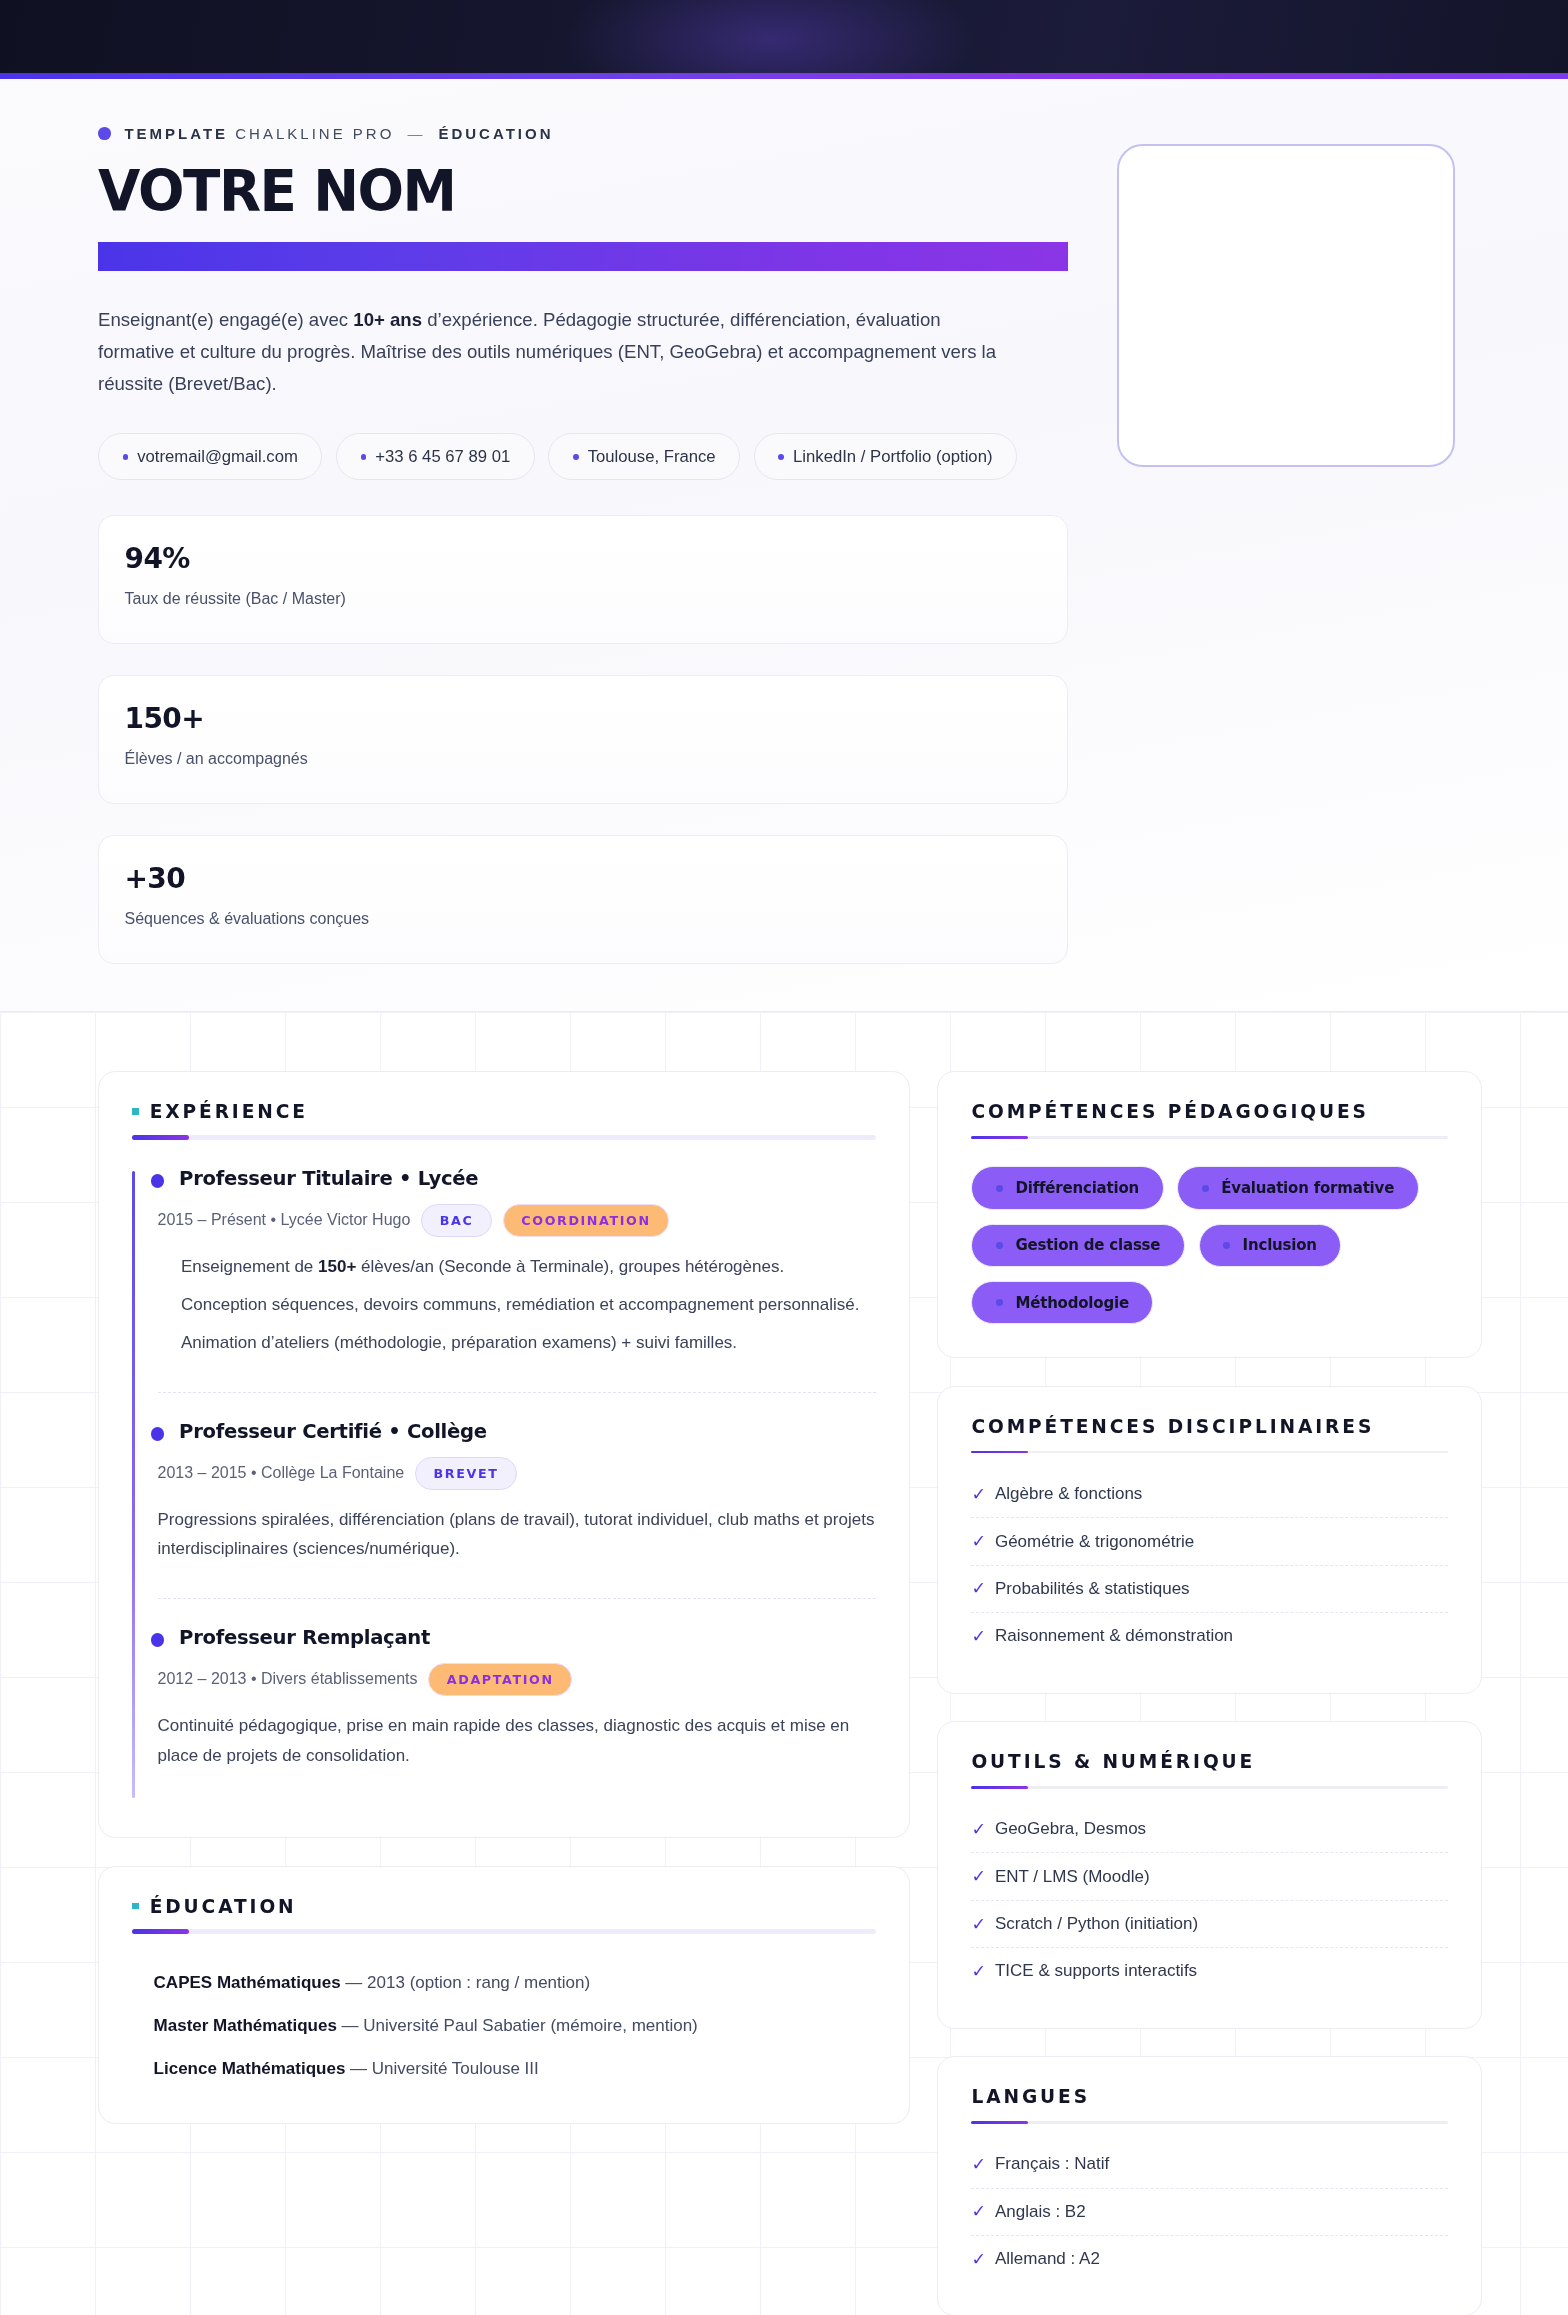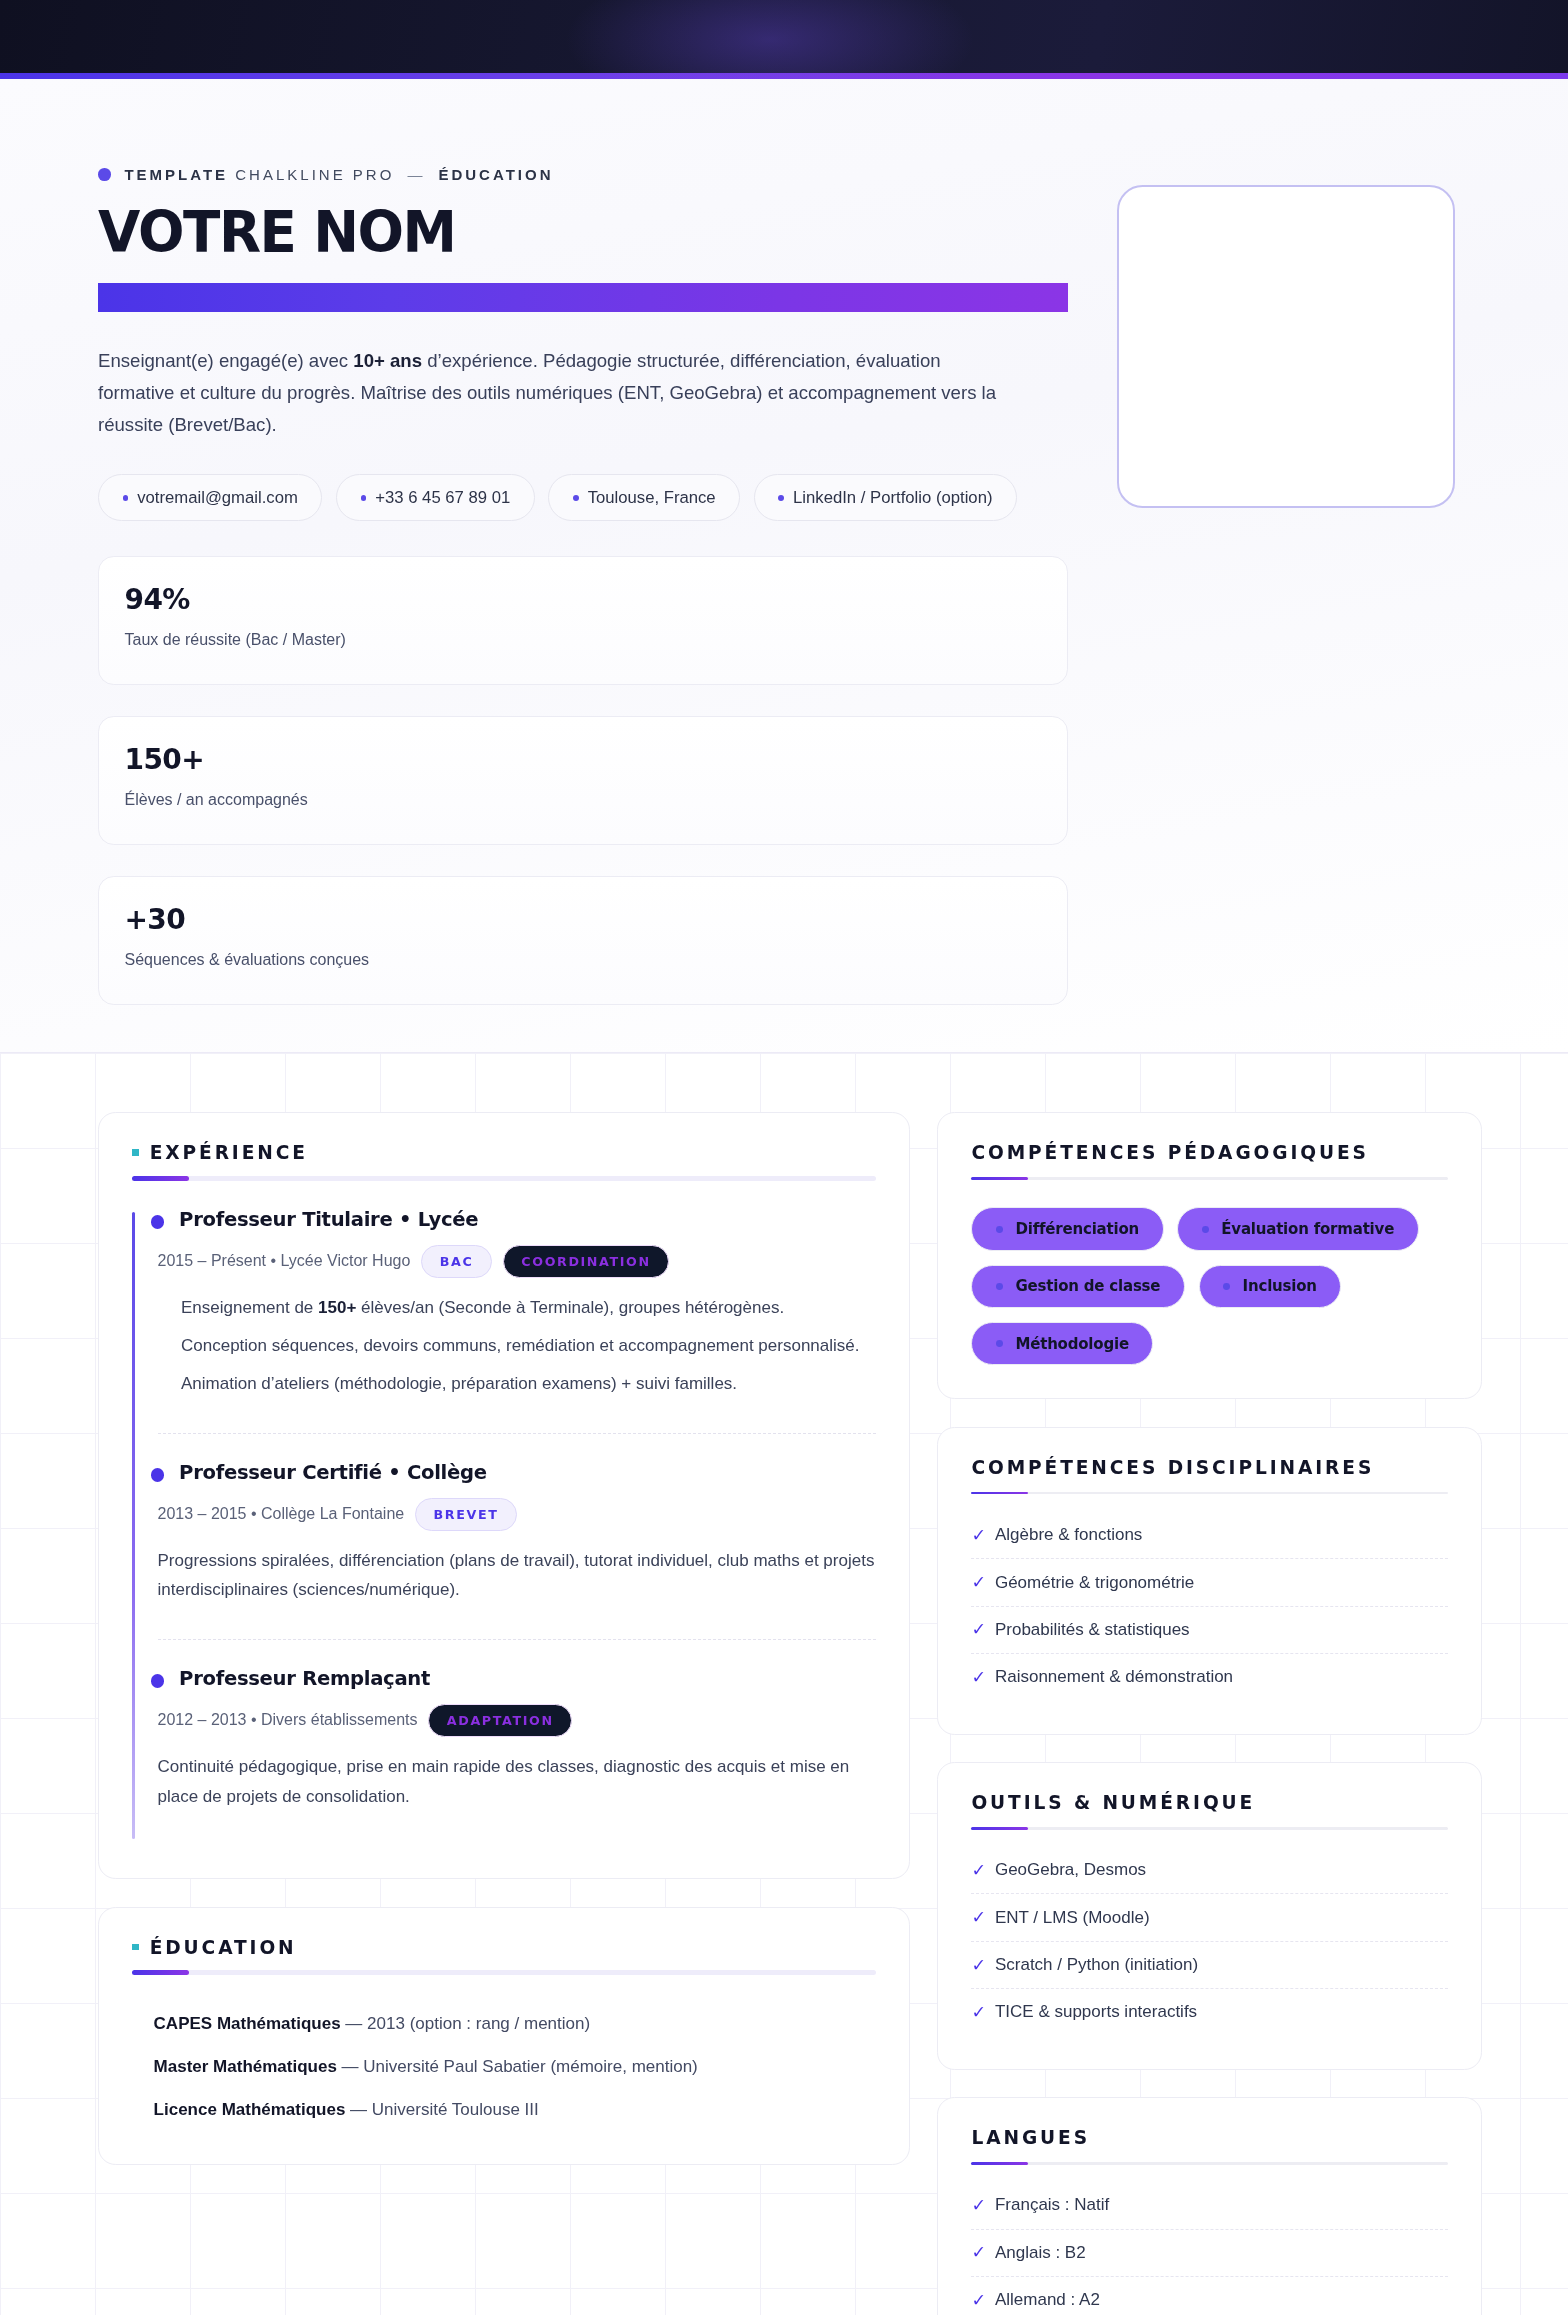--- a/index.html
+++ b/index.html
@@ -31,21 +31,21 @@
     pointer-events: none;
   }
   .topbar-accent {
     height: 5.9px;
     background: linear-gradient(90deg, #4b34e8 0%, #6a3fe8 35%, #8b35e6 70%, #7c3aed 100%);
   }
 
   
   .hero {
     position: relative;
-    padding: 87px 98px 47px 98px;
+    padding: 46px 98px 47px 98px;
     background: linear-gradient(170deg, #fbfbfe 0%, #f7f7fc 40%, #ffffff 100%);
     min-height: 774px;
   }
   .hero-inner { display: flex; gap: 39px; }
   .hero-left { flex: 1; min-width: 0; max-width: 980px; }
   .hero-right { width: 338px; flex: none; padding-top: 19.6px; }
 
   .eyebrow {
     display: flex; align-items: center; gap: 13.7px;
     margin-bottom: 21.6px;
@@ -219,21 +219,21 @@
   .tag {
     display: inline-block;
     border-radius: 979px;
     padding: 7.8px 17.6px;
     font-family: "DejaVu Sans", sans-serif;
     font-size: 12.7px;
     font-weight: 700;
     letter-spacing: 1.6px;
   }
   .tag.blue { background: #f2f0fd; border: 1px solid #ddd8fa; color: #4b34e8; }
-  .tag.violet { background: #0f172a; border: 1px solid #eedcfb; color: #8b2fe0; }
+  .tag.violet { background: #fdba74; border: 1px solid #eedcfb; color: #8b2fe0; }
   .job-desc {
     font-size: 17px;
     line-height: 1.72;
     color: #3b4259;
     margin-bottom: 8.8px;
   }
   .job-desc b { font-weight: 700; color: #1b2036; }
   .job-desc.indent { padding-left: 23.5px; }
 
   

